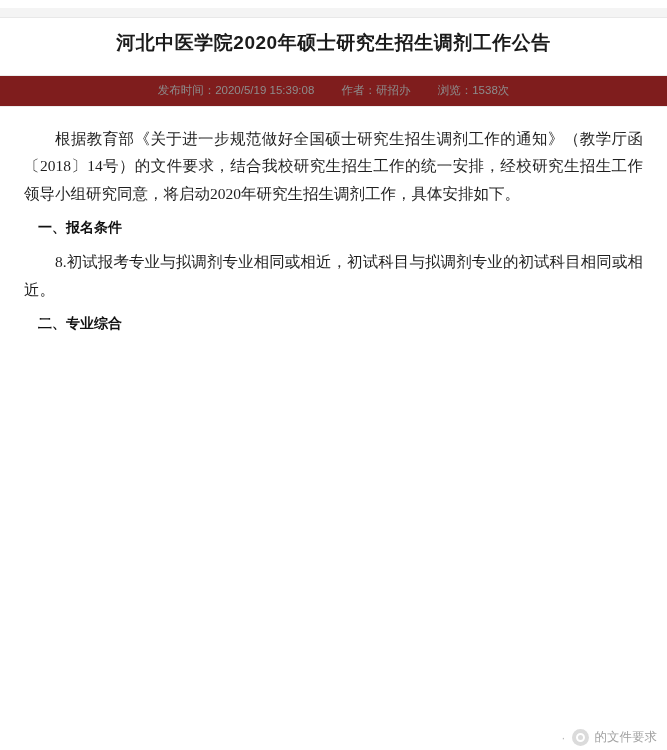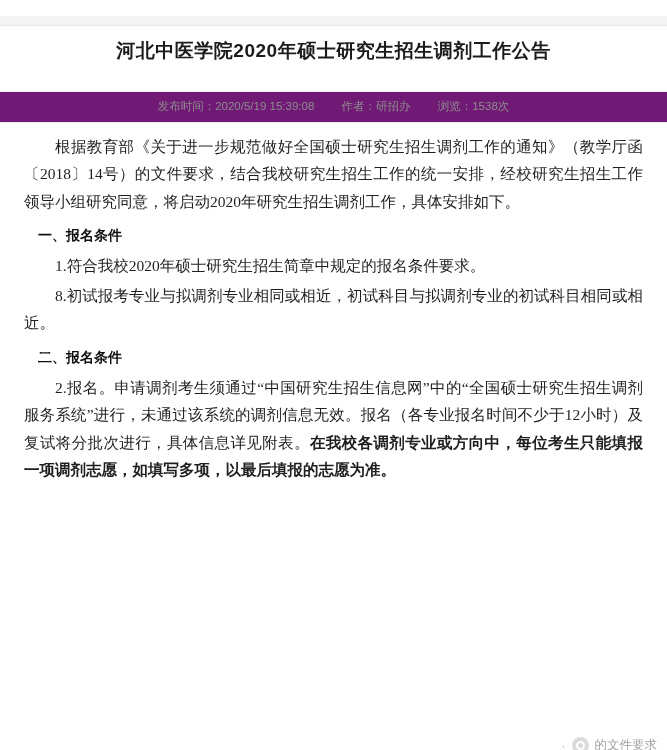--- a/index.html
+++ b/index.html
@@ -24,49 +24,49 @@
   .top-rule {
     position: absolute;
     top: 0;
     left: 0;
     width: 667px;
     height: 9px;
     background: #f4f4f4;
     border-bottom: 1px solid #e8e8e8;
   }
   .article-title {
-    margin: 16px;
+    margin: 8px;
     padding: 22px 40px 10px 40px;
     text-align: center;
     font-size: 19px;
     font-weight: bold;
     letter-spacing: 0.5px;
     color: #1b1b1b;
     line-height: 1.4;
     font-family: "Liberation Sans", "DejaVu Sans", sans-serif;
   }
   .meta-bar {
     border-top: 1px solid #ededed;
     border-bottom: 1px solid #ededed;
-    background: #701a75;
+    background: #7f1d1d;
     padding: 7px 0 8px 0;
     text-align: center;
     font-size: 11.5px;
     color: #8d8d8d;
     font-family: "Liberation Sans", "DejaVu Sans", sans-serif;
   }
   .meta-bar span.meta-item {
     margin: 0 12px;
     white-space: nowrap;
   }
   .body-wrap {
     padding: 10px 24px 0 24px;
   }
   p.para {
-    margin: 0 0 2px 0;
+    margin: 8px 0 2px 0;
     font-size: 15.5px;
     line-height: 1.78;
     text-align: justify;
     text-justify: inter-ideograph;
     color: #1f1f1f;
   }
   p.indent2 {
     text-indent: 2em;
   }
   p.section-head {
@@ -131,30 +131,28 @@
     <span class="meta-item"><span>作者：</span><span>研招办</span></span>
     <span class="meta-item"><span>浏览：</span><span>1538次</span></span>
   </div>
 
   <div class="body-wrap">
 
     <p class="para indent2">根据教育部《关于进一步规范做好全国硕士研究生招生调剂工作的通知》（教学厅函〔2018〕14号）的文件要求，结合我校研究生招生工作的统一安排，经校研究生招生工作领导小组研究同意，将启动2020年研究生招生调剂工作，具体安排如下。</p>
 
     <p class="para section-head">一、报名条件</p>
 
-    <p class="para indent2">1.符合我校2020年硕士研究生招生简章中规定的报名条件要求。</p>
 
 
     <p class="para indent2">8.初试报考专业与拟调剂专业相同或相近，初试科目与拟调剂专业的初试科目相同或相近。</p>
 
 
-    <p class="para section-head">二、报名条件</p>
+    <p class="para section-head">二、专业综合</p>
 
 
-    <p class="para indent2"><span>2.报名。申请调剂考生须通过“中国研究生招生信息网”中的“全国硕士研究生招生调剂服务系统”进行，未通过该系统的调剂信息无效。报名（各专业报名时间不少于12小时）及复试将分批次进行，具体信息详见附表。</span><span class="bold">在我校各调剂专业或方向中，每位考生只能填报一项调剂志愿，如填写多项，以最后填报的志愿为准。</span></p>
 
   </div>
 
   <div class="watermark">
     <span class="wm-dot">·</span>
     <span class="wm-logo"></span>
     <span>的文件要求</span>
   </div>
 
 </div>

